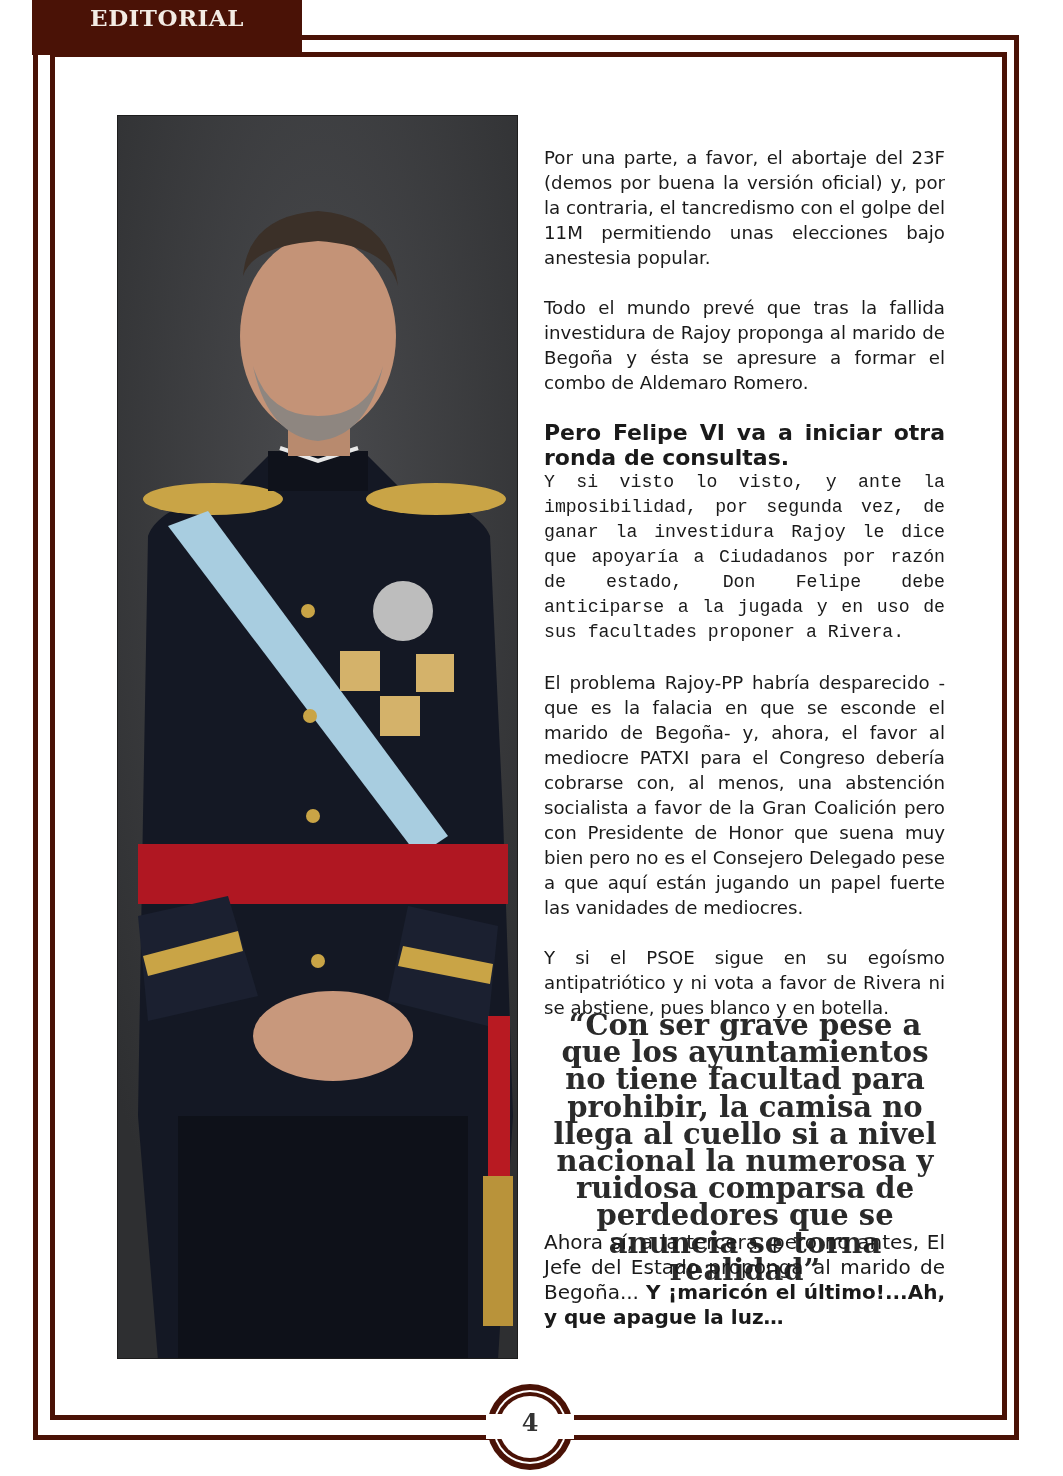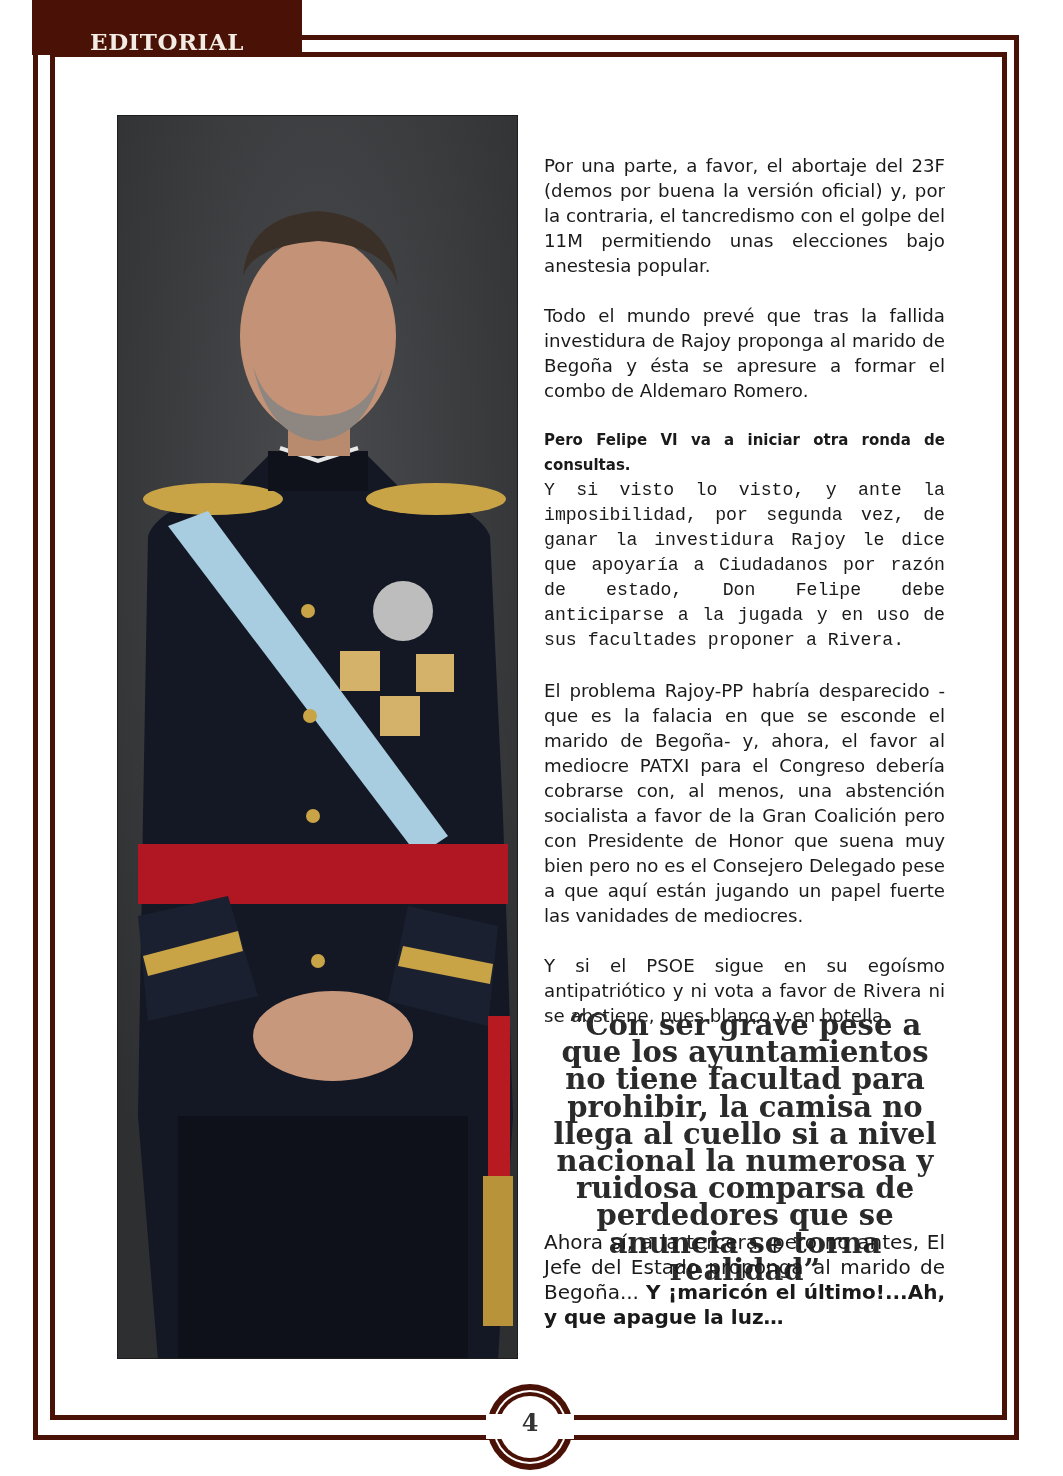--- a/index.html
+++ b/index.html
@@ -8,39 +8,39 @@
   .frame-outer {
     position: absolute; left: 33px; top: 35px; width: 986px; height: 1405px;
     border: 5px solid #4a1206; box-sizing: border-box;
   }
   .frame-inner {
     position: absolute; left: 50px; top: 52px; width: 957px; height: 1368px;
     border: 5px solid #4a1206; box-sizing: border-box;
   }
   .section-tab {
     position: absolute; left: 32px; top: 0; width: 270px; height: 55px;
-    background: #4a1206; display: flex; align-items: flex-end; justify-content: center;
+    background: #4a1206; display: flex; align-items: flex-start; justify-content: center;
   }
   .section-tab span {
     color: #f3ece4; font-family: "DejaVu Serif", serif; font-weight: bold;
     font-size: 23px; letter-spacing: 0.5px; padding-top: 4px;
   }
 
   .photo {
     position: absolute; left: 117px; top: 115px; width: 401px; height: 1244px;
     background: #3a3b3d; border: 1px solid #1d1d1d; box-sizing: border-box; overflow: hidden;
   }
 
   .article {
     position: absolute; left: 544px; top: 137px; width: 401px;
     font-family: "DejaVu Sans", sans-serif; font-size: 18.2px; line-height: 25px;
     color: #1a1a1a; text-align: justify;
   }
-  .article p { margin: 16px 0 25px 0; }
-  .article .lead { font-weight: bold; margin: 0; font-size: 15px; }
+  .article p { margin: 8px 0 25px 0; }
+  .article .lead { font-weight: bold; margin: 0; font-size: 22px; }
   .article .after-lead { margin-top: 0; font-family: Liberation Mono, monospace; }
 
   .pull-quote {
     position: absolute; left: 540px; top: 1012px; width: 410px;
     font-family: "DejaVu Serif", serif; font-weight: bold; font-size: 29px;
     line-height: 27.2px; color: #2a2a2a; text-align: center;
   }
   .closing {
     position: absolute; left: 544px; top: 1230px; width: 401px;
     font-family: "DejaVu Sans", sans-serif; font-size: 20px; line-height: 25px;

